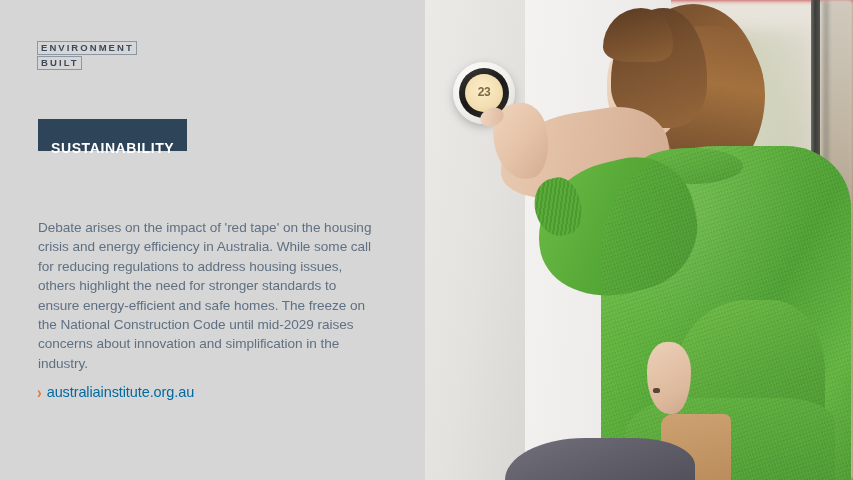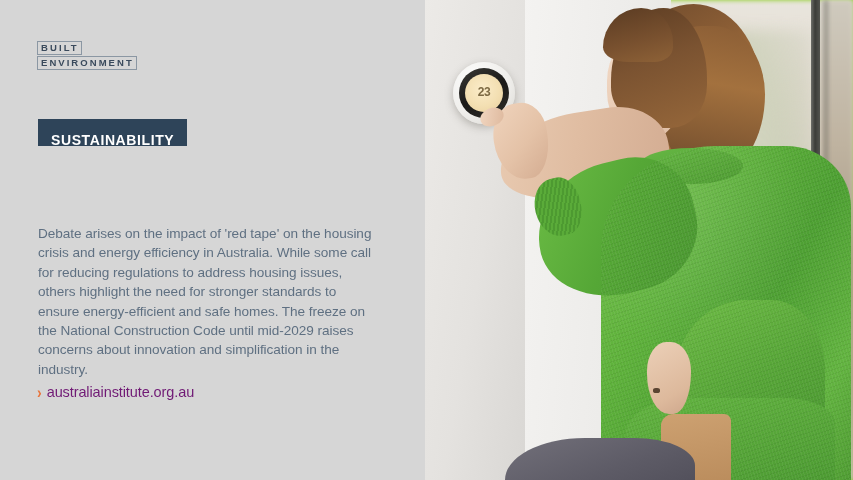--- a/index.html
+++ b/index.html
@@ -53,41 +53,41 @@
   .badge {
     position: absolute;
     left: 38px; top: 119px;
     height: 27px;
     background: #2e4459;
     color: #ffffff;
     font-size: 14px;
     font-weight: 700;
     letter-spacing: 0.6px;
     line-height: 27px;
-    padding: 8px 13px;
+    padding: 16px 13px;
     display: inline-block;
     white-space: nowrap;
   }
 
   
   .headline {
     position: absolute;
     left: 38px; top: 163px;
     width: 360px;
     color: #2e4459;
     font-size: 19.5px;
     font-weight: 700;
     line-height: 24px;
     letter-spacing: -0.2px;
   }
 
   
   .body-copy {
     position: absolute;
-    left: 38px; top: 224px;
+    left: 38px; top: 218px;
     width: 340px;
     color: #5f7082;
     font-size: 13.6px;
     font-weight: 400;
     line-height: 19.4px;
     letter-spacing: -0.05px;
   }
 
   
   .link-row {
@@ -99,33 +99,33 @@
   }
   .chevron {
     color: #e8743b;
     font-size: 14px;
     font-weight: 700;
     line-height: 14px;
     display: inline-block;
     transform: scaleY(1.15);
   }
   .link-text {
-    color: #701a75;
+    color: #0369a1;
     font-size: 14.5px;
     font-weight: 400;
     letter-spacing: -0.1px;
   }
 
   
   .photo {
     position: absolute;
     left: 425px; top: 0;
     width: 428px; height: 480px;
     overflow: hidden;
-    background: #84cc16;
+    background: #b91c1c;
   }
   
   .wall-left {
     position: absolute;
     left: 0; top: 0;
     width: 100px; height: 480px;
     background: linear-gradient(100deg, #eceae7 0%, #e4e2df 55%, #d9d7d4 100%);
   }
   .wall-main {
     position: absolute;
@@ -392,25 +392,25 @@
   .bg-soft { filter: blur(2.5px); }
 </style>
 </head>
 <body>
 
 <div class="canvas">
 
   <div class="left-panel">
 
     <div class="logo">
+      <div class="logo-row r2">
+        <span class="logo-box">ENVIRONMENT</span>
+      </div>
       <div class="logo-row r1">
         <span class="logo-box">BUILT</span>
-      </div>
-      <div class="logo-row r2">
-        <span class="logo-box">ENVIRONMENT</span>
       </div>
     </div>
 
     <div class="badge">SUSTAINABILITY</div>
 
 
     <p class="body-copy">Debate arises on the impact of 'red tape' on the housing crisis and energy efficiency in Australia. While some call for reducing regulations to address housing issues, others highlight the need for stronger standards to ensure energy-efficient and safe homes. The freeze on the National Construction Code until mid-2029 raises concerns about innovation and simplification in the industry.</p>
 
     <div class="link-row">
       <span class="chevron">›</span>

